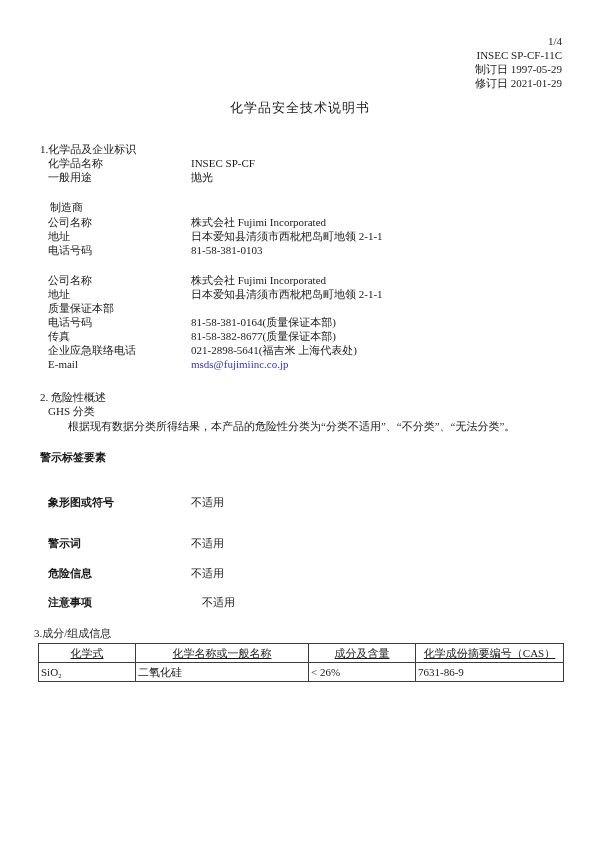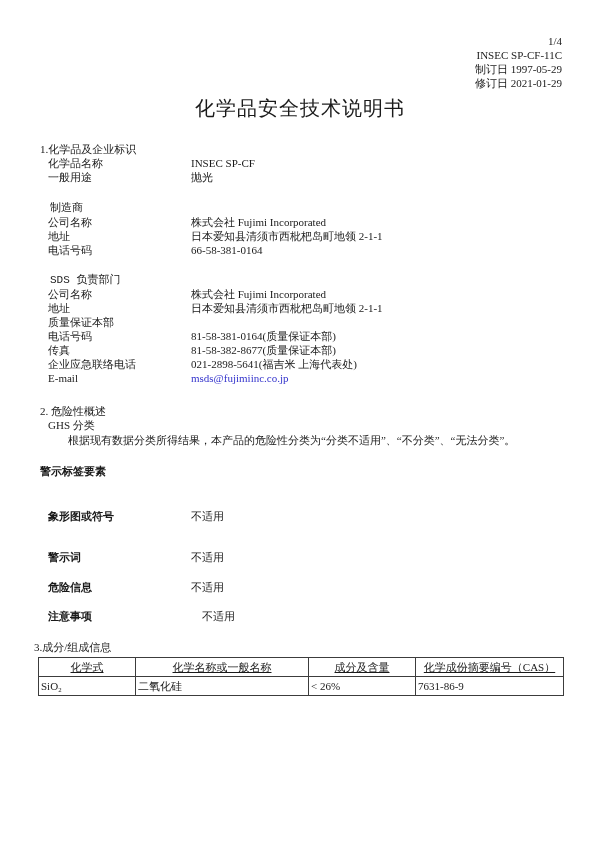--- a/index.html
+++ b/index.html
@@ -19,21 +19,21 @@
     height: 849px;
     padding: 34px 38px 0 38px;
     position: relative;
   }
   
   .doc-meta { text-align: right; }
   .doc-meta div { line-height: 14px; }
   
   .doc-title {
     text-align: center;
-    font-size: 20px;
+    font-size: 13px;
     line-height: 20px;
     margin-top: 8px;
     letter-spacing: 1px;
   }
   
   .sec-heading { margin-left: 2px; }
   .sub-heading { margin-left: 12px; font-family: Liberation Mono, monospace; }
   .kv { display: flex; margin-left: 10px; justify-content: flex-end; }
   .kv .k { width: 143px; flex: 0 0 143px; }
   .kv .v { flex: 1 1 auto; }
@@ -104,26 +104,25 @@
       <div class="kv">
         <span class="k">公司名称</span>
         <span class="v">株式会社 Fujimi Incorporated</span>
       </div>
       <div class="kv">
         <span class="k">地址</span>
         <span class="v">日本爱知县清须市西枇杷岛町地领 2-1-1</span>
       </div>
       <div class="kv">
         <span class="k">电话号码</span>
-        <span class="v">66-58-381-0164</span>
+        <span class="v">81-58-381-0103</span>
       </div>
     </div>
 
     <div class="grp-sds">
-      <div class="sub-heading">SDS 负责部门</div>
       <div class="kv">
         <span class="k">公司名称</span>
         <span class="v">株式会社 Fujimi Incorporated</span>
       </div>
       <div class="kv">
         <span class="k">地址</span>
         <span class="v">日本爱知县清须市西枇杷岛町地领 2-1-1</span>
       </div>
       <div class="kv">
         <span class="k">质量保证本部</span>

